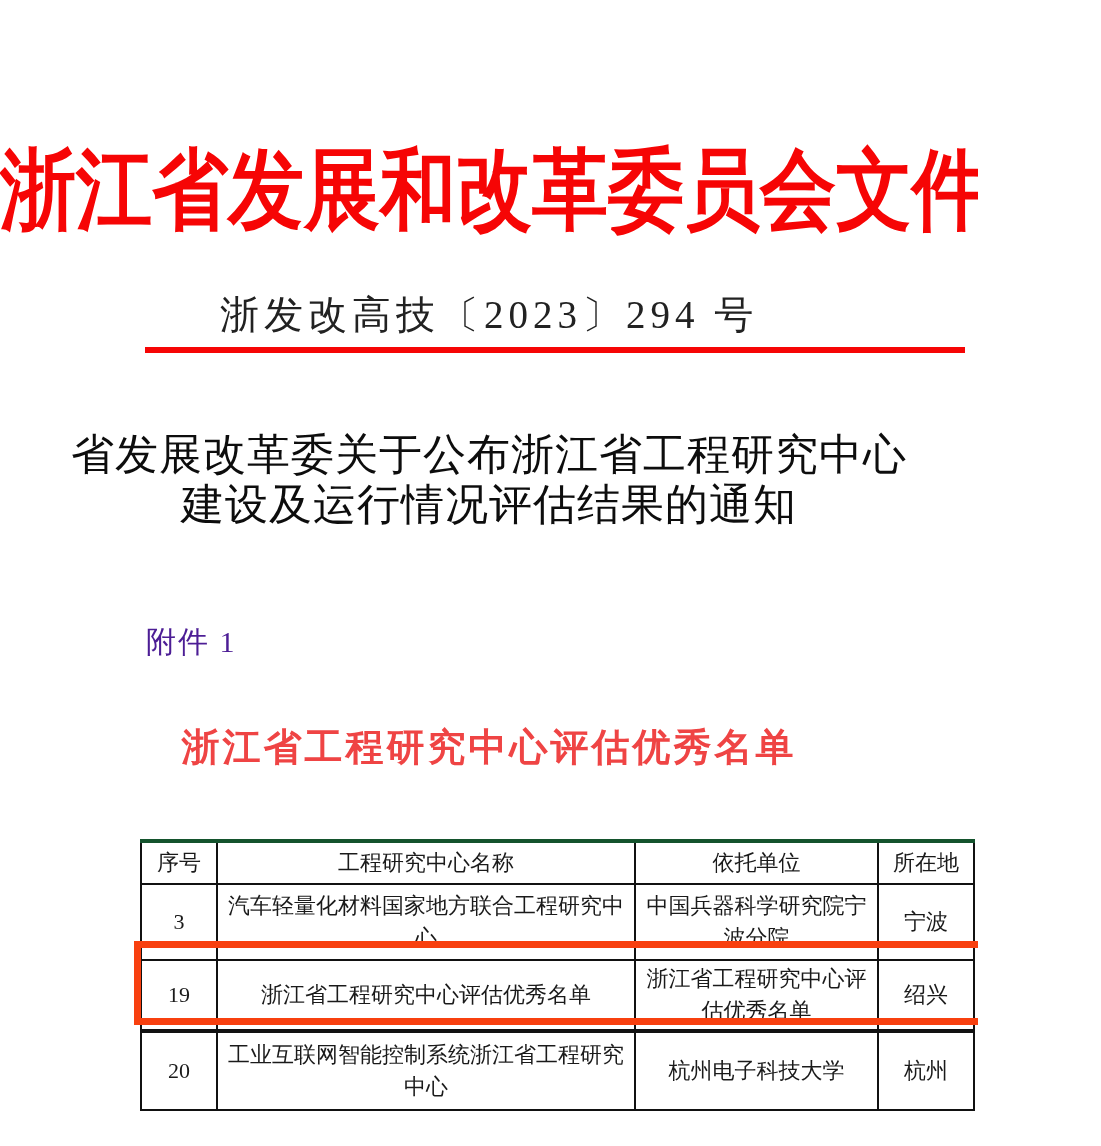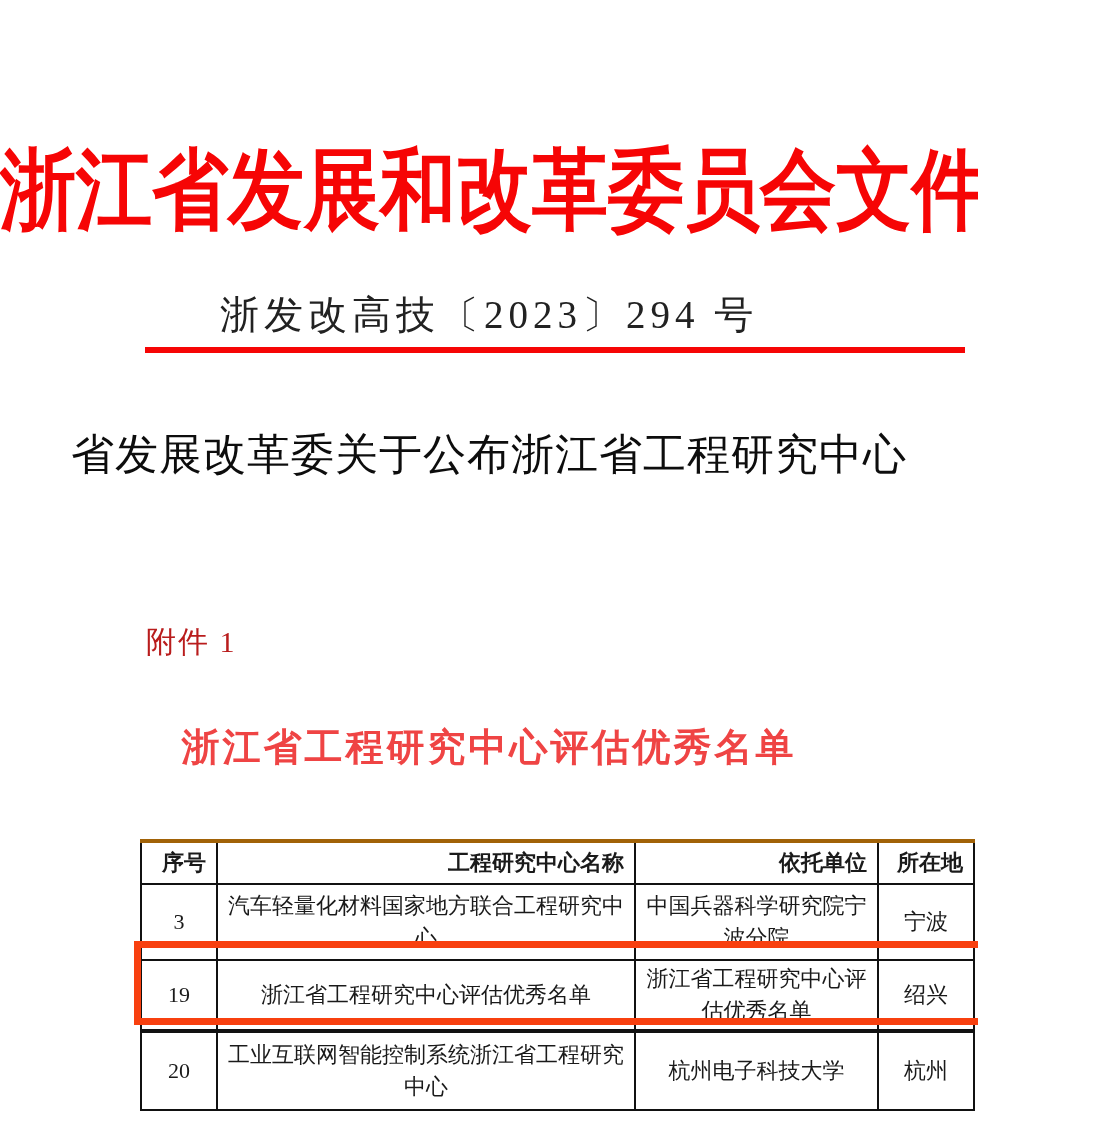--- a/index.html
+++ b/index.html
@@ -61,21 +61,21 @@
     line-height: 50px;
     color: #0d0d0d;
     letter-spacing: 1px;
   }
 
   .attachment-label {
     position: absolute;
     left: 146px;
     top: 586px;
     font-size: 30px;
-    color: #b91c1c;
+    color: #4c1d95;
     letter-spacing: 2px;
   }
 
   .list-title {
     position: absolute;
     top: 686px;
     left: 0;
     width: 100%;
     text-align: center;
     font-size: 38px;
@@ -100,28 +100,27 @@
 
   table.results th, table.results td {
     border: 2px solid #111;
     text-align: center;
     vertical-align: middle;
     padding: 2px 10px;
     line-height: 32px;
     font-weight: normal;
   }
   table.results thead th {
-    font-weight: bold;
+    font-weight: normal;
     height: 36px;
-    border-top: 4px solid #a16207;
+    border-top: 4px solid #14532d;
     border-bottom: 2px solid #111;
     line-height: 26px;
     font-family: "Liberation Sans", "DejaVu Sans", sans-serif;
     font-size: 22px;
-    text-align: right;
   }
   tr.row-17 td { height: 70px; }
   tr.row-18 td { height: 72px; }
   tr.row-19 td { height: 62px; }
   tr.row-20 td { height: 72px; border-top: 4px solid #111; }
 
   .highlight-box {
     position: absolute;
     left: 134px;
     top: 905px;
@@ -148,20 +147,21 @@
 <div class="page">
 
   <div class="agency-title">浙江省发展和改革委员会文件</div>
 
   <div class="doc-number">浙发改高技〔2023〕294 号</div>
 
   <div class="red-rule"></div>
 
   <div class="subject-title">
     <div>省发展改革委关于公布浙江省工程研究中心</div>
+    <div>建设及运行情况评估结果的通知</div>
   </div>
 
   <div class="attachment-label">附件 1</div>
 
   <div class="list-title">浙江省工程研究中心评估优秀名单</div>
 
   <table class="results">
     <colgroup>
       <col class="c-no">
         <col class="c-name">

